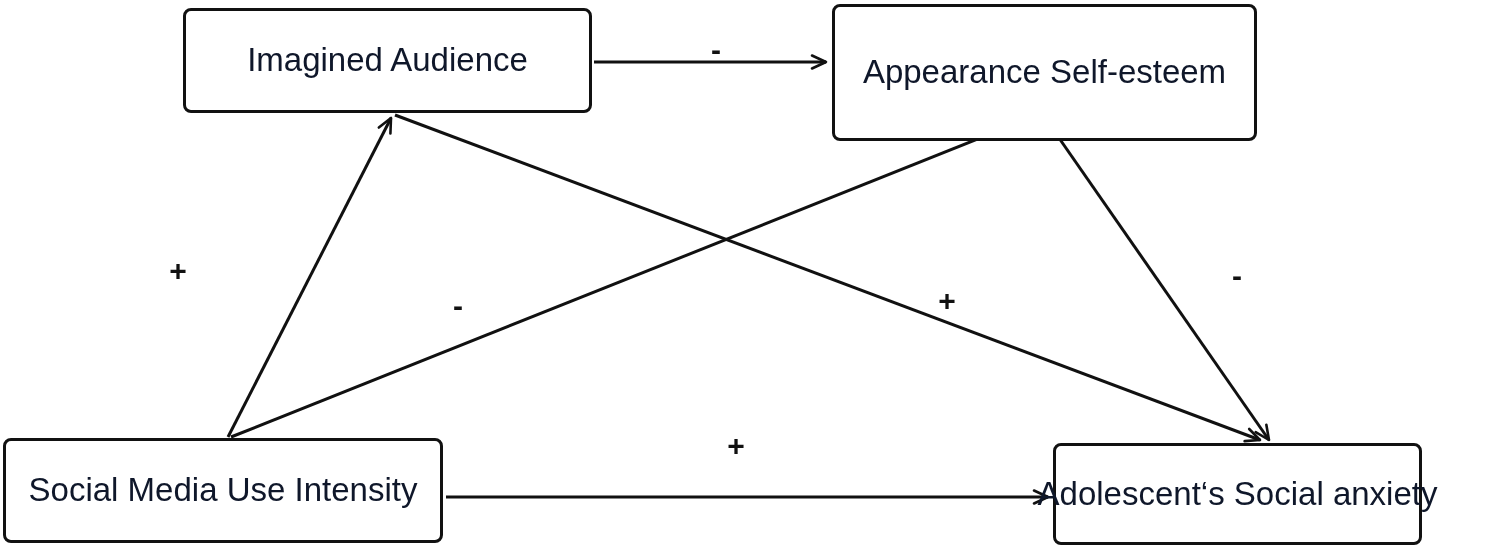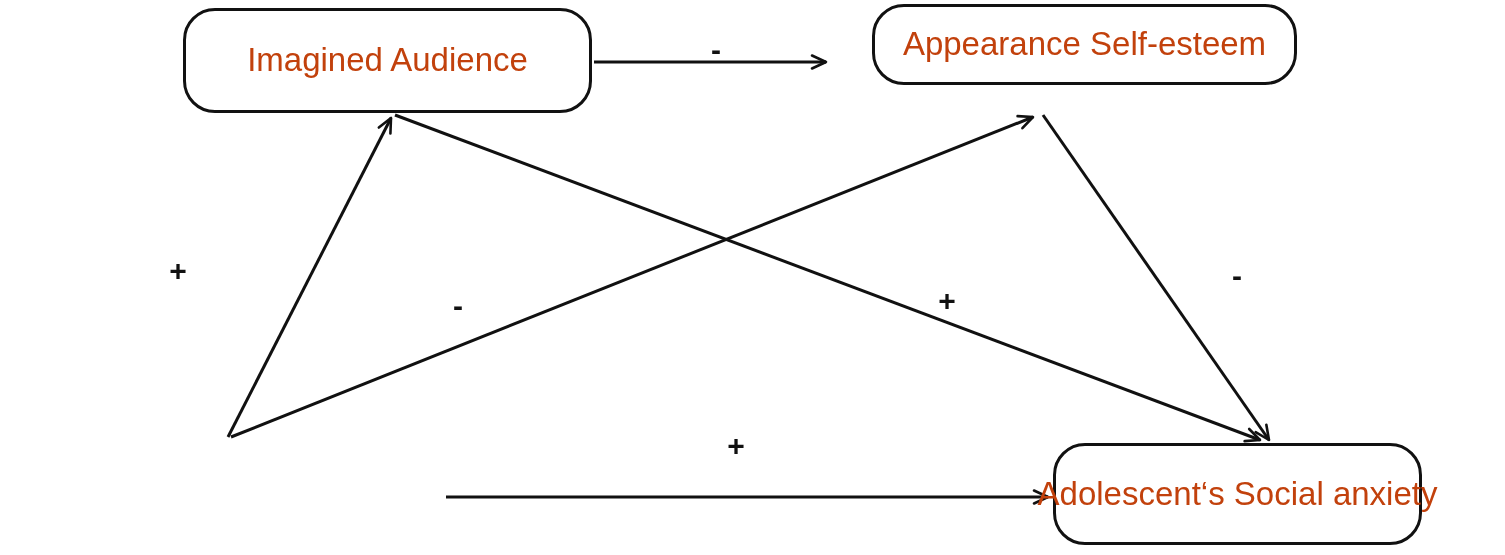--- a/index.html
+++ b/index.html
@@ -20,32 +20,32 @@
     left: 0;
     top: 0;
     width: 1505px;
     height: 555px;
   }
   .node {
     position: absolute;
     box-sizing: border-box;
     background: #ffffff;
     border: 3px solid #111111;
-    border-radius: 32px;
+    border-radius: 8px;
     display: flex;
     align-items: center;
     justify-content: center;
-    color: #c2410c;
+    color: #0f172a;
     font-size: 33px;
     line-height: 1.1;
     text-align: center;
     white-space: nowrap;
   }
   .node-imagined   { left: 183px;  top: 8px;   width: 409px; height: 105px; }
-  .node-appearance { left: 832px;  top: 4px;   width: 425px; height: 81px; margin-left: 40px; }
+  .node-appearance { left: 832px;  top: 4px;   width: 425px; height: 137px; }
   .node-smui       { left: 3px;    top: 438px; width: 440px; height: 105px; }
   .node-anxiety    { left: 1053px; top: 443px; width: 369px; height: 102px; }
   .sign {
     position: absolute;
     transform: translate(-50%, -50%);
     color: #111111;
     font-size: 30px;
     font-weight: bold;
     line-height: 1;
   }
@@ -76,20 +76,23 @@
   </svg>
 
   <div class="node node-imagined">
     <span>Imagined Audience</span>
   </div>
 
   <div class="node node-appearance">
     <span>Appearance Self-esteem</span>
   </div>
 
+  <div class="node node-smui">
+    <span>Social Media Use Intensity</span>
+  </div>
 
   <div class="node node-anxiety">
     <span>Adolescent‘s Social anxiety</span>
   </div>
 
   <span class="sign sign-1">-</span>
   <span class="sign sign-2">+</span>
   <span class="sign sign-3">-</span>
   <span class="sign sign-4">+</span>
   <span class="sign sign-5">-</span>

